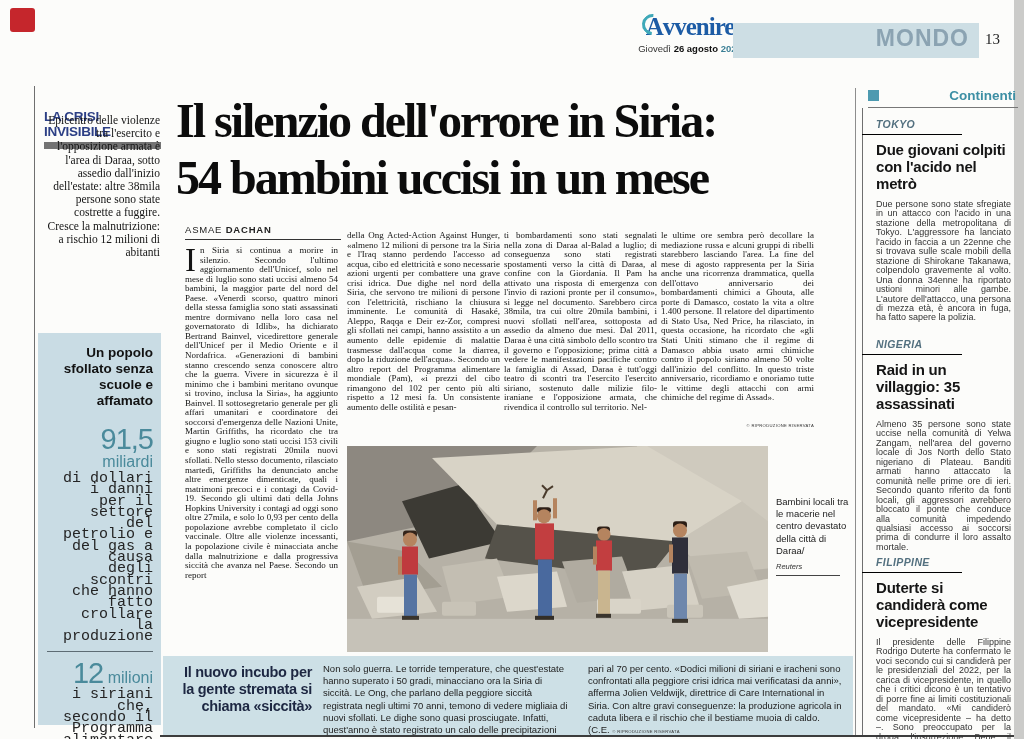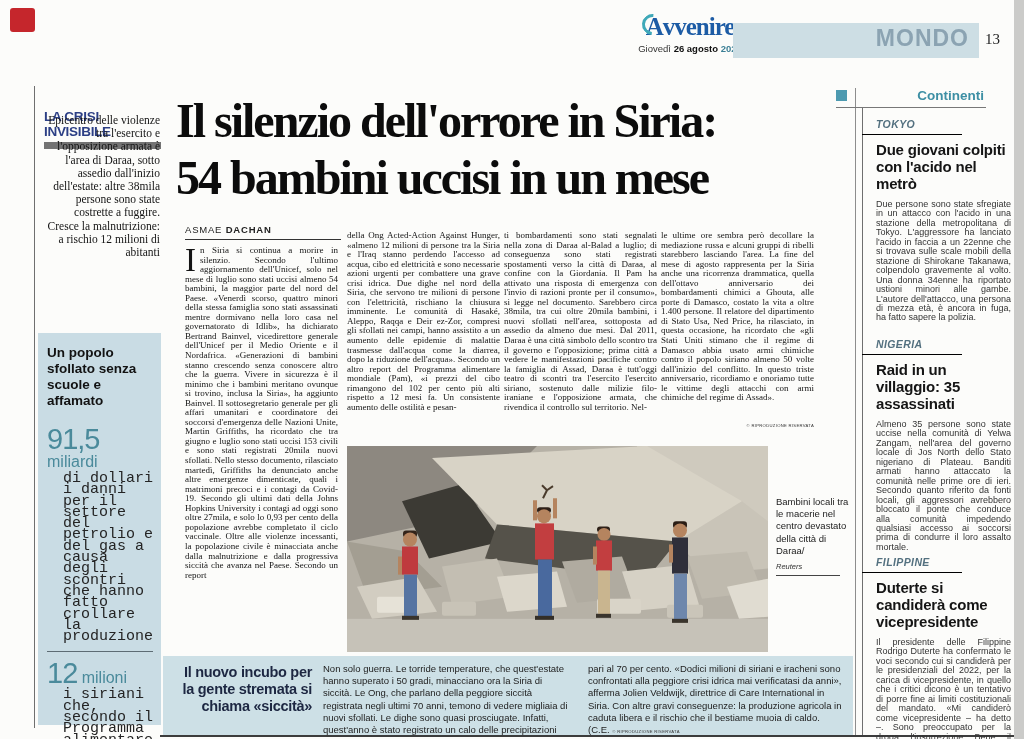--- a/index.html
+++ b/index.html
@@ -32,21 +32,21 @@
   .edge-strip { left:1014px; top:0; width:10px; height:739px; background:#cbcbc9; }
   .rule-bottom { left:160px; top:735px; width:854px; height:2px; background:#3c3c3c; }
   .rule-main-side { left:855px; top:88px; width:1px; height:647px; background:#8d8d8d; }
   .rule-left-col { left:34px; top:86px; width:1px; height:642px; background:#6f6f6f; }
   .rule-side-left { left:862px; top:108px; width:1px; height:627px; background:#6f6f6f; }
 
   
   .kicker { left:44px; top:85px; width:117px; font-family:"Liberation Sans",sans-serif; font-weight:bold;
     font-size:13.5px; letter-spacing:-0.3px; color:#2c3f85; border-bottom:7px solid #737373; padding-bottom:3px;margin-top:24px; }
   .summary { left:40px; top:114px; width:120px; text-align:right; font-size:11.5px; line-height:13.2px; color:#141414; }
-  .infobox { left:38px; top:333px; width:123px; height:392px; background:#c9dce4; padding:12px 8px 8px 9px; }
+  .infobox { left:38px; top:333px; width:123px; height:392px; background:#c9dce4; padding:12px 8px 8px 9px;text-align:right; }
   .infobox-title { font-family:"Liberation Sans",sans-serif; font-weight:bold; font-size:13.5px; line-height:16px; color:#121212; }
   .stat { margin-top:9px; padding-top:7px; }
   .stat + .stat { border-top:1px solid #5d6c74; }
   .stat-value { font-family:"Liberation Sans",sans-serif; font-size:29px; line-height:28px; color:#4a8a9b; letter-spacing:-1px; }
   .stat-unit { font-family:"Liberation Sans",sans-serif; font-size:16px; color:#4a8a9b; }
   .stat-desc { font-family:Liberation Mono, monospace; font-size:15px; line-height:11.3px; color:#242424; margin-top:2px;margin-left:16px; }
 
   
   .headline { left:176px; top:92px; width:678px; font-weight:bold; font-size:48px; line-height:57px;
     letter-spacing:-2px; color:#0c0c0c; white-space:nowrap; }
@@ -75,21 +75,21 @@
   .drought-title { position:absolute; left:7px; top:8px; width:142px; text-align:right;
     font-family:"Liberation Sans",sans-serif; font-weight:bold; font-size:14.5px; line-height:17px;
     letter-spacing:-0.3px; color:#1d2742; }
   .drought-col { position:absolute; top:7px; font-family:"Liberation Sans",sans-serif;
     font-size:9.5px; line-height:12.2px; color:#222; }
   .drought-col.c1 { left:160px; width:248px; }
   .drought-col.c2 { left:425px; width:256px; }
   .drought-copy { font-size:4.2px; letter-spacing:0.3px; color:#333; }
 
   
-  .continenti { left:836px; top:88px; width:150px; border-bottom:1px solid #777; padding-bottom:4px; height:20px; }
+  .continenti { left:868px; top:88px; width:150px; border-bottom:1px solid #777; padding-bottom:4px; height:20px; }
   .continenti-square { position:absolute; left:0; top:2px; width:11px; height:11px; background:#4d9ab0; }
   .continenti-label { position:absolute; right:2px; top:0; font-family:"Liberation Sans",sans-serif;
     font-weight:bold; font-size:13.5px; color:#3d8fa4; }
   .side-sec { position:absolute; left:876px; width:135px; font-family:"Liberation Sans",sans-serif; }
   .sec1 { top:114px; } .sec2 { top:334px; } .sec3 { top:552px; }
   .side-label-wrap { margin-left:-14px; padding-left:14px; width:100px; border-bottom:1px solid #000000; padding-bottom:2px; }
   .side-label { font-weight:bold; font-style:italic; font-size:10.5px; letter-spacing:0.4px; color:#53707f; }
   .side-title { margin-top:6px; font-weight:bold; font-size:15px; line-height:17px; letter-spacing:-0.2px; color:#151515; }
   .side-body { margin-top:8px; font-size:9px; line-height:9.45px; text-align:justify; color:#333; }
 </style>

